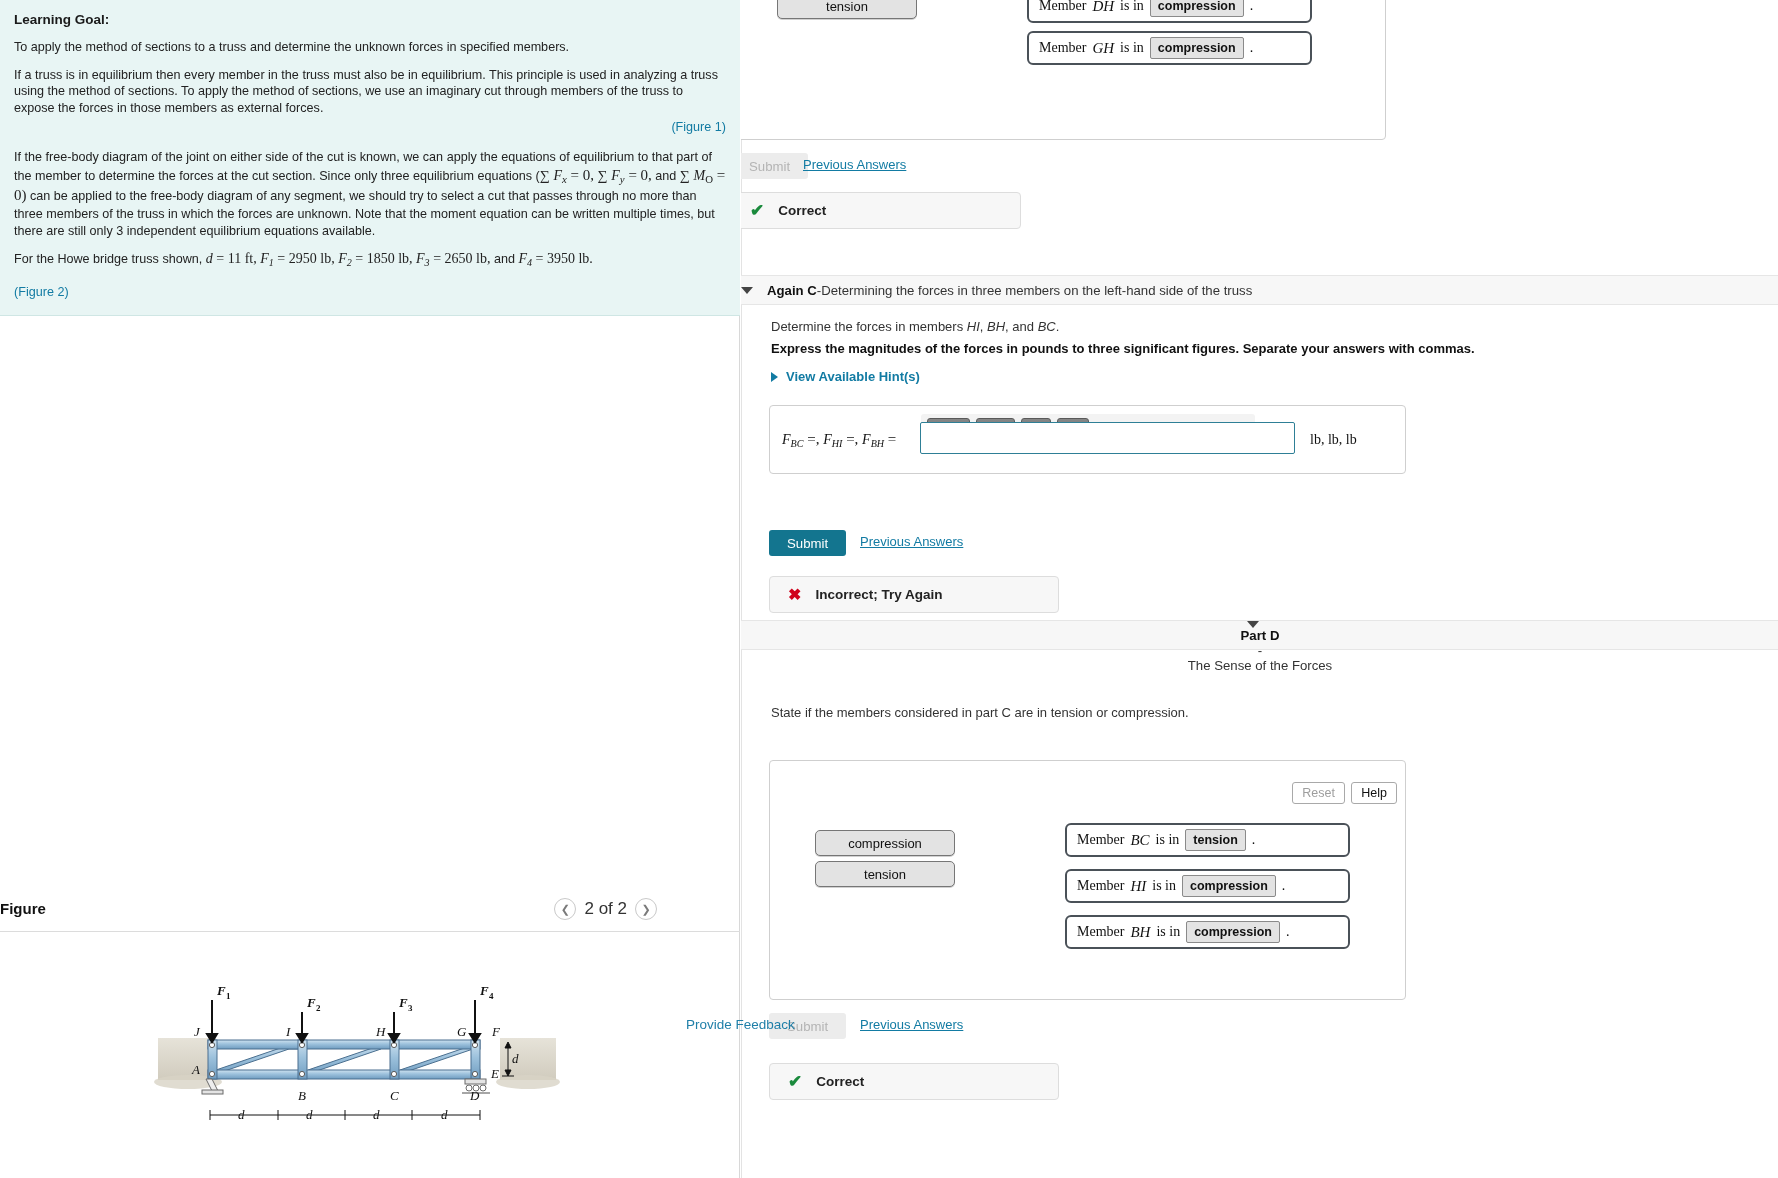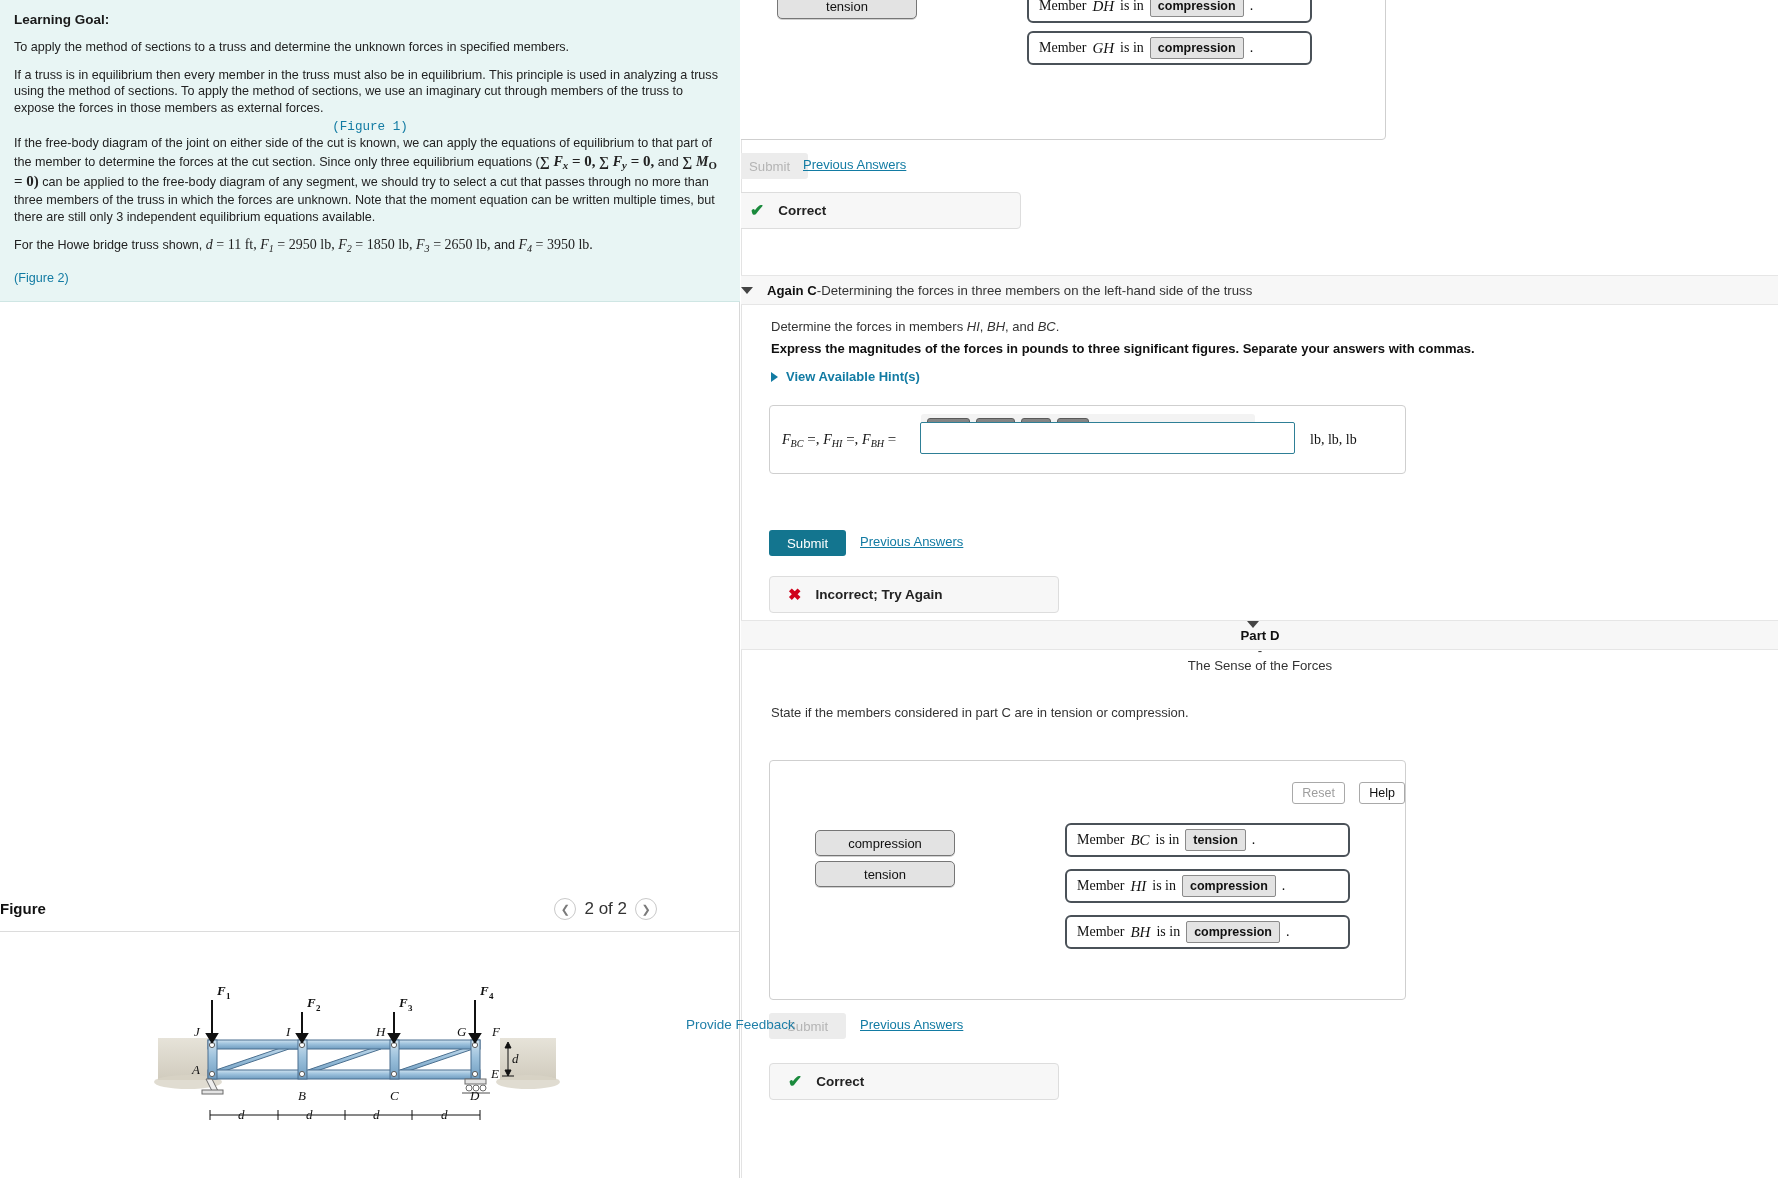--- a/index.html
+++ b/index.html
@@ -24,26 +24,26 @@
   .learning-card {
     margin: 0; padding: 12px 14px 16px 14px;
     background: #e8f5f4;
     border-bottom: 1px solid #cfe6e4;
     width: 740px;
   }
   .lg-title { font-weight: bold; font-size: 13.5px; color: #1a1a1a; margin: 0 0 12px 0; }
   .lg-p { margin: 0 0 11px 0; line-height: 1.33; font-size: 12.6px; color: #222; }
   .lg-p.tight { margin-bottom: 3px; }
   .fig-link { color: #127ba3; cursor: pointer; }
-  .fig-link-center { text-align: center; color: #127ba3; margin: 0 0 1px 0; font-size: 12.6px; font-family: Liberation Mono, monospace; }
+  .fig-link-center { text-align: right; color: #127ba3; margin: 0 0 15px 0; font-size: 12.6px; }
   .mathi { font-family: "Liberation Serif", serif; font-style: italic; font-size: 14px; }
   .mathu { font-family: "Liberation Serif", serif; font-style: normal; font-size: 14px; }
   .sub { font-size: 0.72em; vertical-align: -0.28em; font-style: italic; }
   .subu { font-size: 0.72em; vertical-align: -0.28em; font-style: normal; }
-  .sigma { font-family: "Liberation Serif", serif; font-style: normal; font-size: 15px; font-weight: bold; }
+  .sigma { font-family: "Liberation Serif", serif; font-style: normal; font-size: 15px; }
 
   
   .figure-header {
     position: absolute; left: 0; top: 890px; width: 740px; height: 42px;
     border-bottom: 1px solid #dcdcdc;
   }
   .figure-title {
     position: absolute; left: 0; top: 10px;
     font-weight: bold; font-size: 15px; color: #111;
   }
@@ -476,21 +476,21 @@
       <div class="caret"></div>
       <span class="part-label">Part D</span>
       <span class="part-sub"> - </span>
       <span class="part-sub">The Sense of the Forces</span>
     </div>
 
     <div class="body-text" style="position:absolute; left:30px; top:704px;">State if the members considered in part C are in tension or compression.</div>
 
     <div class="answer-frame" style="position:absolute; left:28px; top:760px; width:637px; height:240px;">
       <div class="small-btn muted" style="right:60px; top:21px;">Reset</div>
-      <div class="small-btn dark" style="right:0; top:21px;">Help</div>
+      <div class="small-btn dark" style="right:8px; top:21px;">Help</div>
 
       <div class="dragword" style="left:45px; top:69px; width:140px;">compression</div>
       <div class="dragword" style="left:45px; top:100px; width:140px;">tension</div>
 
       <div class="sentence-box" style="left:295px; top:62px; width:285px;">
         <span>Member </span>
           <span class="mathi" style="font-size:15px">BC</span>
           <span> is in </span>
           <span class="slot">tension</span>
           <span>.</span>

